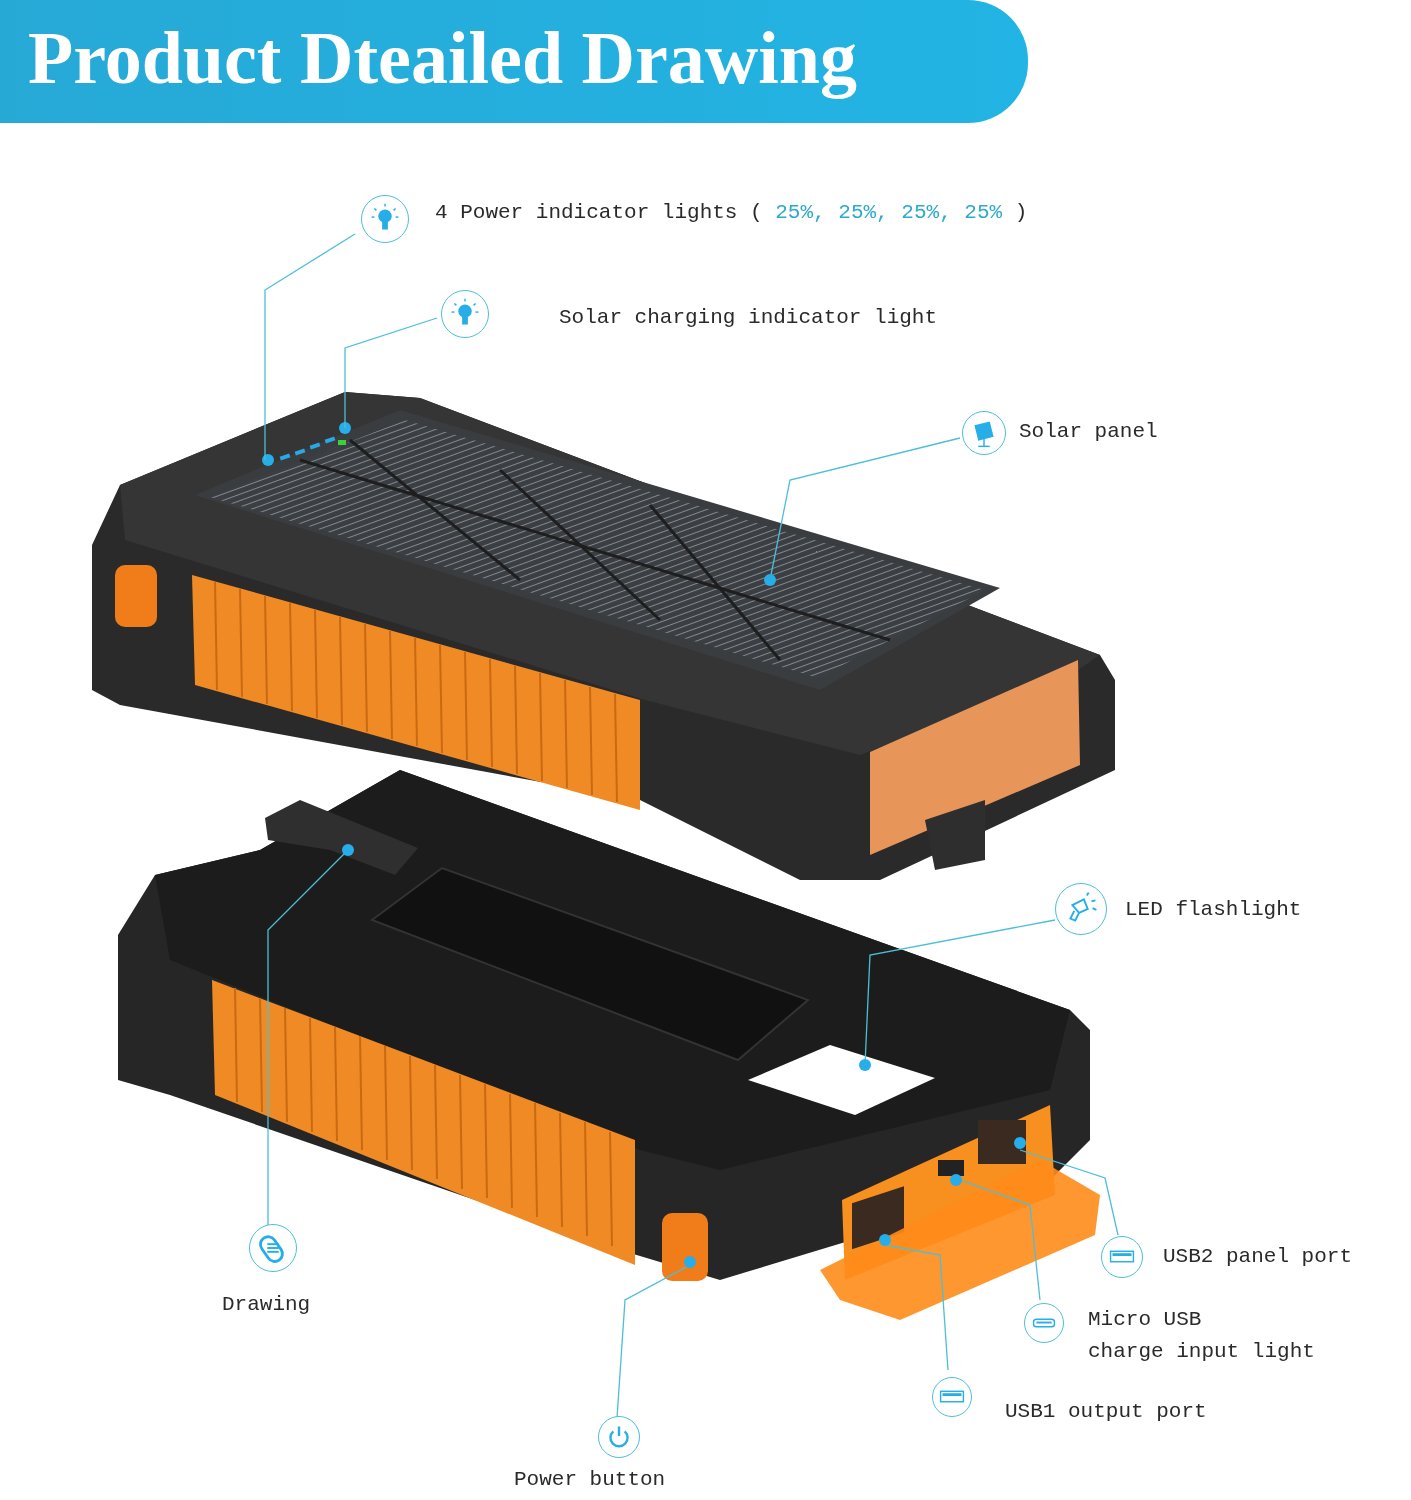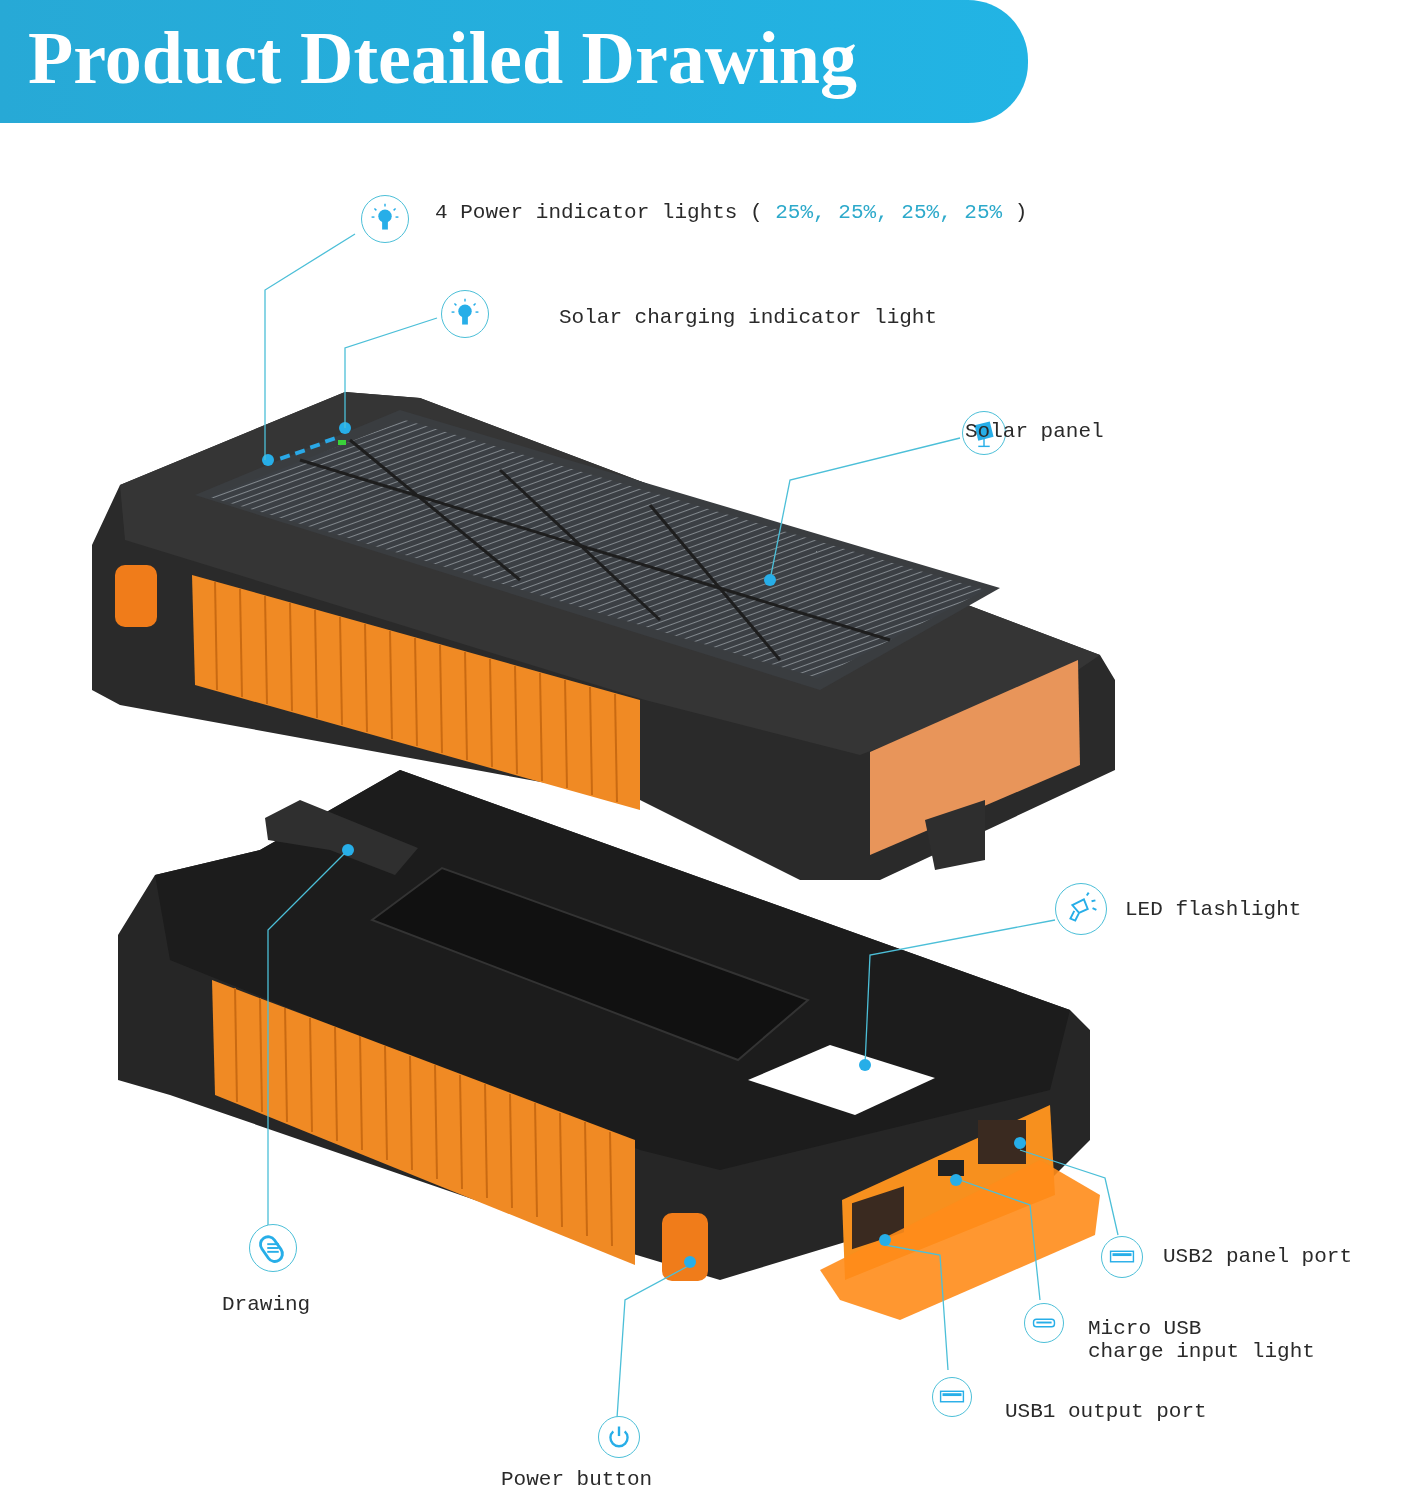--- a/index.html
+++ b/index.html
@@ -180,21 +180,21 @@
 </div>
 <div class="label" style="left:515px;top:301px;margin-left:44px;">Solar charging indicator light</div>
 
 <div class="icon" style="left:962px;top:411px;width:44px;height:44px;">
   <svg viewBox="0 0 44 44">
       <polygon points="12,14 28,10 32,26 16,30" fill="#27aee8"></polygon>
       <line x1="22" y1="28" x2="22" y2="36" stroke="#27aee8" stroke-width="1.5"></line>
       <line x1="16" y1="36" x2="28" y2="36" stroke="#27aee8" stroke-width="1.5"></line>
     </svg>
 </div>
-<div class="label" style="left:965px;top:415px;">Solar panel</div>
+<div class="label" style="left:1019px;top:415px;">Solar panel</div>
 
 <div class="icon" style="left:1055px;top:883px;width:52px;height:52px;">
   <svg viewBox="0 0 52 52">
       <path d="M17,22 L29,16 L33,26 L24,30 Z M24,30 L20,38 L15,36 L19,28" fill="none" stroke="#27aee8" stroke-width="2"></path>
       <g stroke="#27aee8" stroke-width="2">
         <line x1="32" y1="12" x2="34" y2="9"></line>
         <line x1="37" y1="18" x2="41" y2="17"></line>
         <line x1="38" y1="25" x2="42" y2="27"></line>
       </g>
     </svg>
@@ -220,30 +220,30 @@
     </svg>
 </div>
 <div class="label" style="left:1163px;top:1240px;">USB2 panel port</div>
 
 <div class="icon" style="left:1024px;top:1303px;width:40px;height:40px;">
   <svg viewBox="0 0 40 40">
       <rect x="9" y="16" width="22" height="8" rx="3" fill="none" stroke="#27aee8" stroke-width="1.5"></rect>
       <rect x="12" y="18.5" width="16" height="2" fill="#27aee8"></rect>
     </svg>
 </div>
-<div class="label" style="left:1088px;top:1303px;margin-top:9px;">Micro USB</div>
+<div class="label" style="left:1088px;top:1303px;">Micro USB</div>
 <div class="label" style="left:1088px;top:1335px;">charge input light</div>
 
 <div class="icon" style="left:932px;top:1377px;width:40px;height:40px;">
   <svg viewBox="0 0 40 40">
       <rect x="8" y="14" width="24" height="11" fill="none" stroke="#27aee8" stroke-width="1.5"></rect>
       <rect x="10" y="16" width="20" height="3" fill="#27aee8"></rect>
     </svg>
 </div>
 <div class="label" style="left:1005px;top:1395px;">USB1 output port</div>
 
 <div class="icon" style="left:598px;top:1416px;width:42px;height:42px;">
   <svg viewBox="0 0 42 42">
       <path d="M15,15 A9,9 0 1,0 27,15" fill="none" stroke="#27aee8" stroke-width="2.5"></path>
       <line x1="21" y1="10" x2="21" y2="20" stroke="#27aee8" stroke-width="2.5"></line>
     </svg>
 </div>
-<div class="label" style="left:501px;top:1463px;text-align:center;">Power button</div>
+<div class="label" style="left:514px;top:1463px;text-align:center;">Power button</div>
 
 </body></html>

